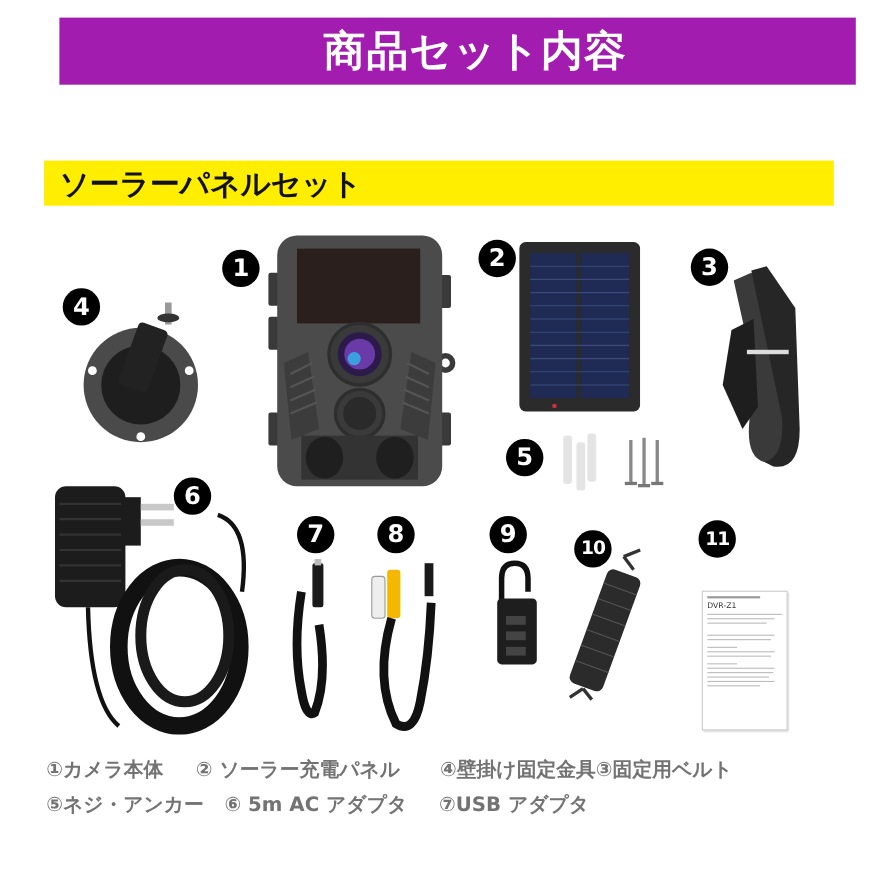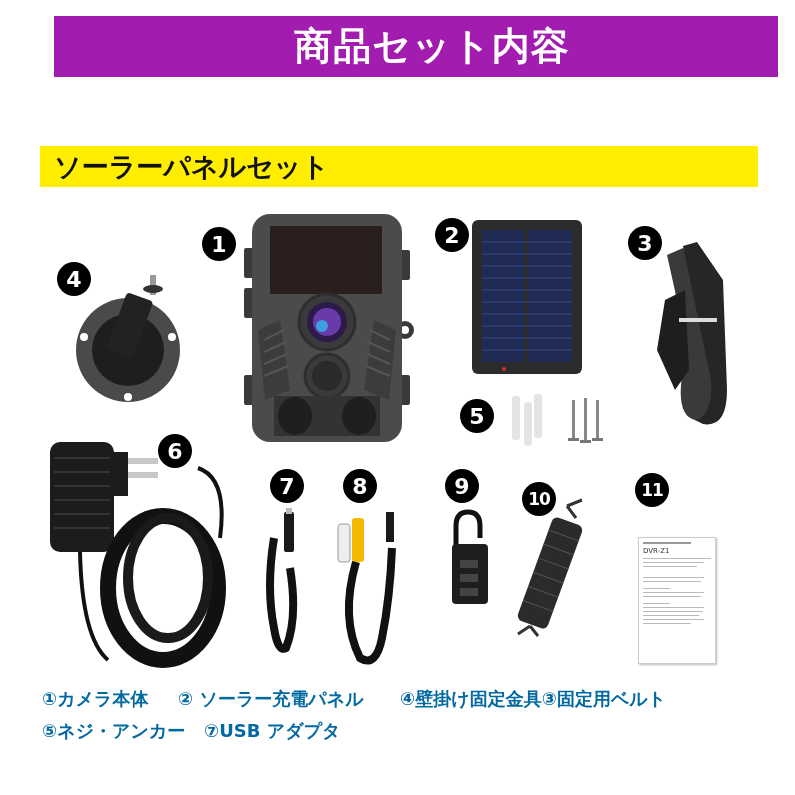--- a/index.html
+++ b/index.html
@@ -10,21 +10,21 @@
                   align-items:center; justify-content:center;padding-left:32px; }
   .title-text { color:#fff; font-size:38px; font-weight:bold; letter-spacing:1px; }
   .section-bar { left:40px; top:146px; width:718px; height:41px; background:#ffee00;
                  display:flex; align-items:center; }
   .section-text { color:#111; font-size:27px; font-weight:bold; margin-left:14px; }
   .badge { width:34px; height:34px; border-radius:50%; background:#000; color:#fff;
            font-weight:bold; font-size:22px; display:flex; align-items:center; justify-content:center;
            font-family:"DejaVu Sans", sans-serif; }
   .badge.two { font-size:17px; letter-spacing:-1px; }
   .legend { left:42px; top:683px; width:720px; }
-  .legend-row { height:32px; display:flex; align-items:center; font-size:18px; font-weight:bold; color:#0369a1; white-space:nowrap; }
+  .legend-row { height:32px; display:flex; align-items:center; font-size:18px; font-weight:bold; color:#737373; white-space:nowrap; }
   .legend-row span { display:inline-block; }
 </style>
 </head>
 <body>
 
 <div class="abs title-banner">
   <span class="title-text">商品セット内容</span>
 </div>
 
 <div class="abs section-bar">
@@ -199,15 +199,16 @@
 
 <div class="abs legend">
   <div class="legend-row">
     <span style="width:136px">①カメラ本体</span>
     <span style="width:222px">② ソーラー充電パネル</span>
     <span>④壁掛け固定金具</span>
     <span style="width:160px">③固定用ベルト</span>
   </div>
   <div class="legend-row">
     <span style="width:162px">⑤ネジ・アンカー</span>
+    <span style="width:195px">⑥ 5m AC アダプタ</span>
     <span style="width:172px">⑦USB アダプタ</span>
   </div>
 </div>
 
 </body></html>

